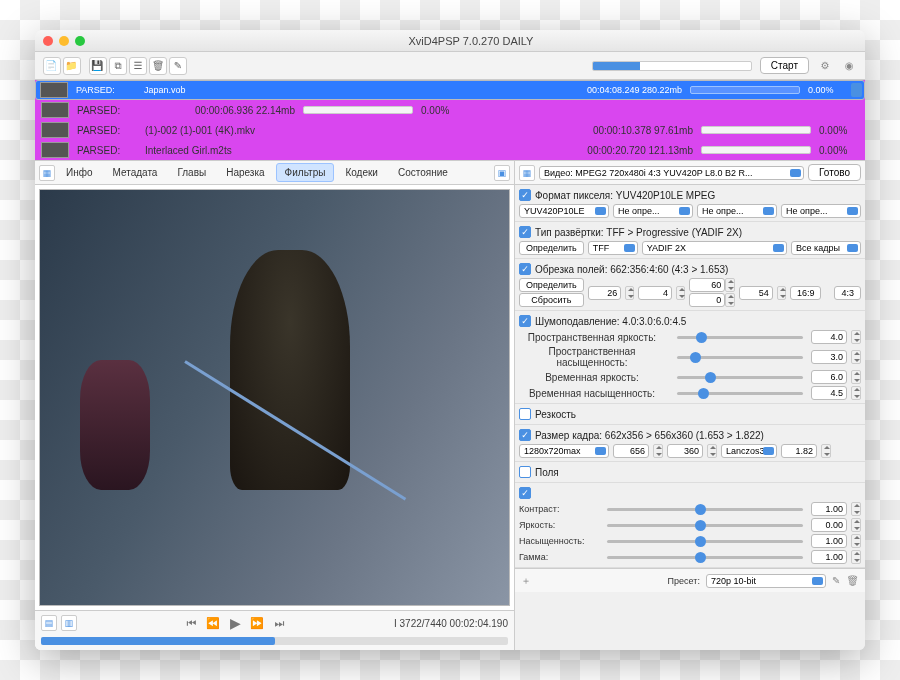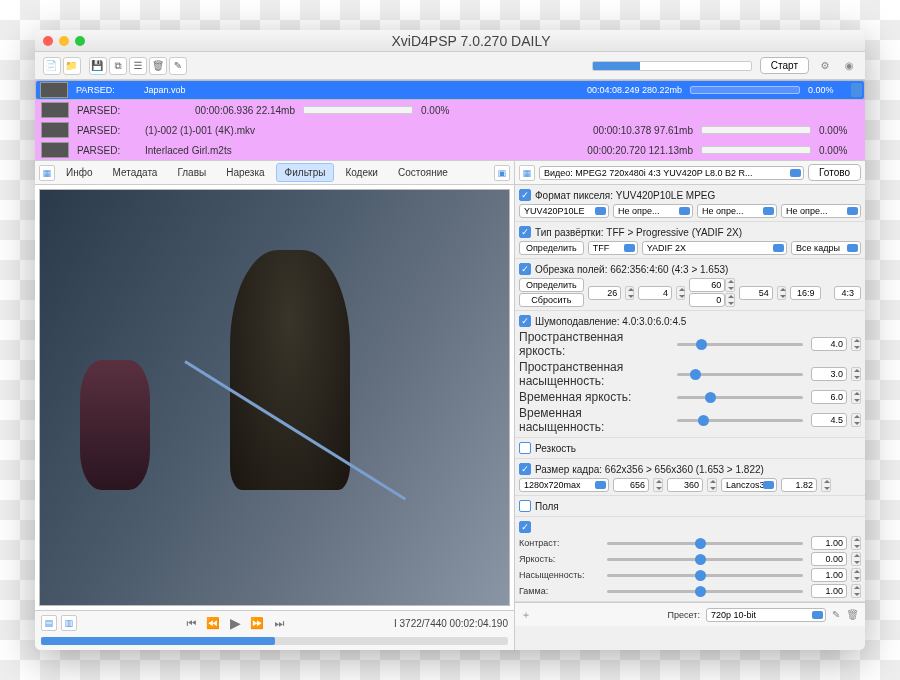--- a/index.html
+++ b/index.html
@@ -2,30 +2,30 @@
 <html><head>
 <meta charset="utf-8">
 <style>
 * { box-sizing: border-box; margin: 0; padding: 0; font-family: -apple-system, "Helvetica Neue", Arial, sans-serif; }
 body { background: repeating-conic-gradient(#eee 0 25%, #fff 0 50%) 0 0/40px 40px; width: 900px; height: 680px; display: flex; align-items: center; justify-content: center; }
 .window { width: 830px; height: 620px; background: #ececec; border-radius: 6px; box-shadow: 0 10px 40px rgba(0,0,0,.3); overflow: hidden; display: flex; flex-direction: column; font-size: 10px; }
 .titlebar { height: 22px; background: linear-gradient(#f6f6f6,#e6e6e6); display: flex; align-items: center; padding: 0 8px; border-bottom: 1px solid #ccc; }
 .dots { display: flex; gap: 6px; }
 .dot { width: 10px; height: 10px; border-radius: 50%; }
 .dot.r{background:#ff5f57}.dot.y{background:#febc2e}.dot.g{background:#28c840}
-.title { flex: 1; text-align: center; font-size: 14px; color: #444; }
+.title { flex: 1; text-align: center; font-size: 11px; color: #444; }
 .toolbar { height: 28px; background: #f3f3f3; display: flex; align-items: center; padding: 0 8px; gap: 8px; border-bottom: 1px solid #ccc; }
 .tb-group { display: flex; gap: 2px; }
 .tb-btn { width: 18px; height: 18px; border: 1px solid #ccc; border-radius: 3px; background: #fff; display:flex;align-items:center;justify-content:center; font-size:10px; color:#666; }
 .tb-sp{flex:1}
 .prog-bar{width:160px;height:10px;border:1px solid #ccc;border-radius:2px;background:#fff;position:relative;overflow:hidden}
 .prog-bar i{position:absolute;left:0;top:0;bottom:0;width:30%;background:#4a90e2}
 .btn{background:#fff;border:1px solid #bbb;border-radius:4px;padding:2px 10px;font-size:10px}
 .gear{width:16px;height:16px;color:#888;display:flex;align-items:center;justify-content:center}
-.filelist{background:#f0abfc;border-bottom:1px solid #ccc}
+.filelist{background:#d946ef;border-bottom:1px solid #ccc}
 .frow{display:flex;align-items:center;height:20px;padding:0 6px;gap:8px;font-size:10px;color:#333}
 .frow.sel{background:#2f7bff;color:#fff}
 .thumb{width:28px;height:16px;background:#555;border:1px solid #999}
 .frow .lab{width:60px;color:inherit}
 .frow .fname{flex:1}
 .frow .ftime{width:150px;text-align:right}
 .frow .fprog{width:110px;height:8px;border:1px solid #ccc;background:#f5f5f5;border-radius:2px}
 .frow.sel .fprog{border-color:#9cc3ff;background:#5a93ff}
 .frow .fpc{width:40px;text-align:left}
 .split{flex:1;display:flex;overflow:hidden}
@@ -55,21 +55,21 @@
 .row{display:flex;align-items:center;gap:4px;padding:1px 0}
 .num{width:36px;background:#fff;border:1px solid #bbb;border-radius:3px;padding:1px 3px;font-size:9px;text-align:right}
 .step{width:10px;height:14px;background:#f0f0f0;border:1px solid #ccc;border-radius:2px;position:relative}
 .step::before,.step::after{content:"";position:absolute;left:2px;right:2px;height:0;border-left:3px solid transparent;border-right:3px solid transparent}
 .step::before{top:1px;border-bottom:3px solid #777}
 .step::after{bottom:1px;border-top:3px solid #777}
 .slider{flex:1;height:14px;display:flex;align-items:center;padding:0 4px}
 .track{flex:1;height:3px;background:#bbb;border-radius:2px;position:relative}
 .track i{position:absolute;top:-4px;width:11px;height:11px;background:#4a90e2;border-radius:50%}
 .lbl{font-size:9px;color:#333}
-.lblw{width:150px;font-size:12px;color:#333;text-align:left;padding-right:4px}
+.lblw{width:150px;font-size:10px;color:#333;text-align:center;padding-right:4px}
 .mini{font-size:9px;padding:1px 6px;border:1px solid #bbb;border-radius:3px;background:#fff}
 .footer{height:24px;border-top:1px solid #ccc;display:flex;align-items:center;padding:0 6px;gap:6px;background:#f7f7f7}
 </style>
 </head>
 <body>
 
 <div class="window">
   <div class="titlebar">
     <div class="dots">
       <div class="dot r"></div>

